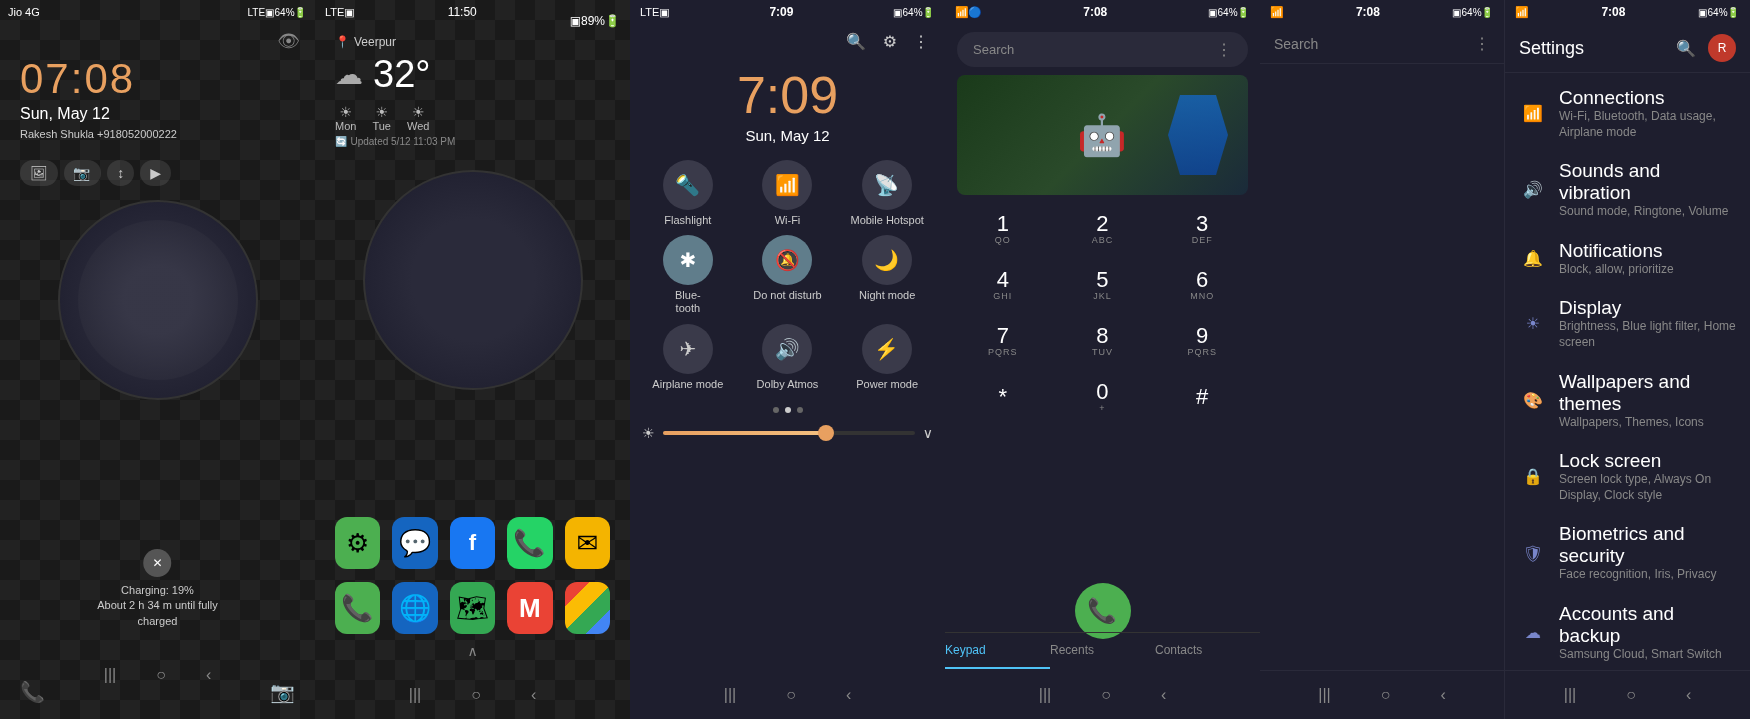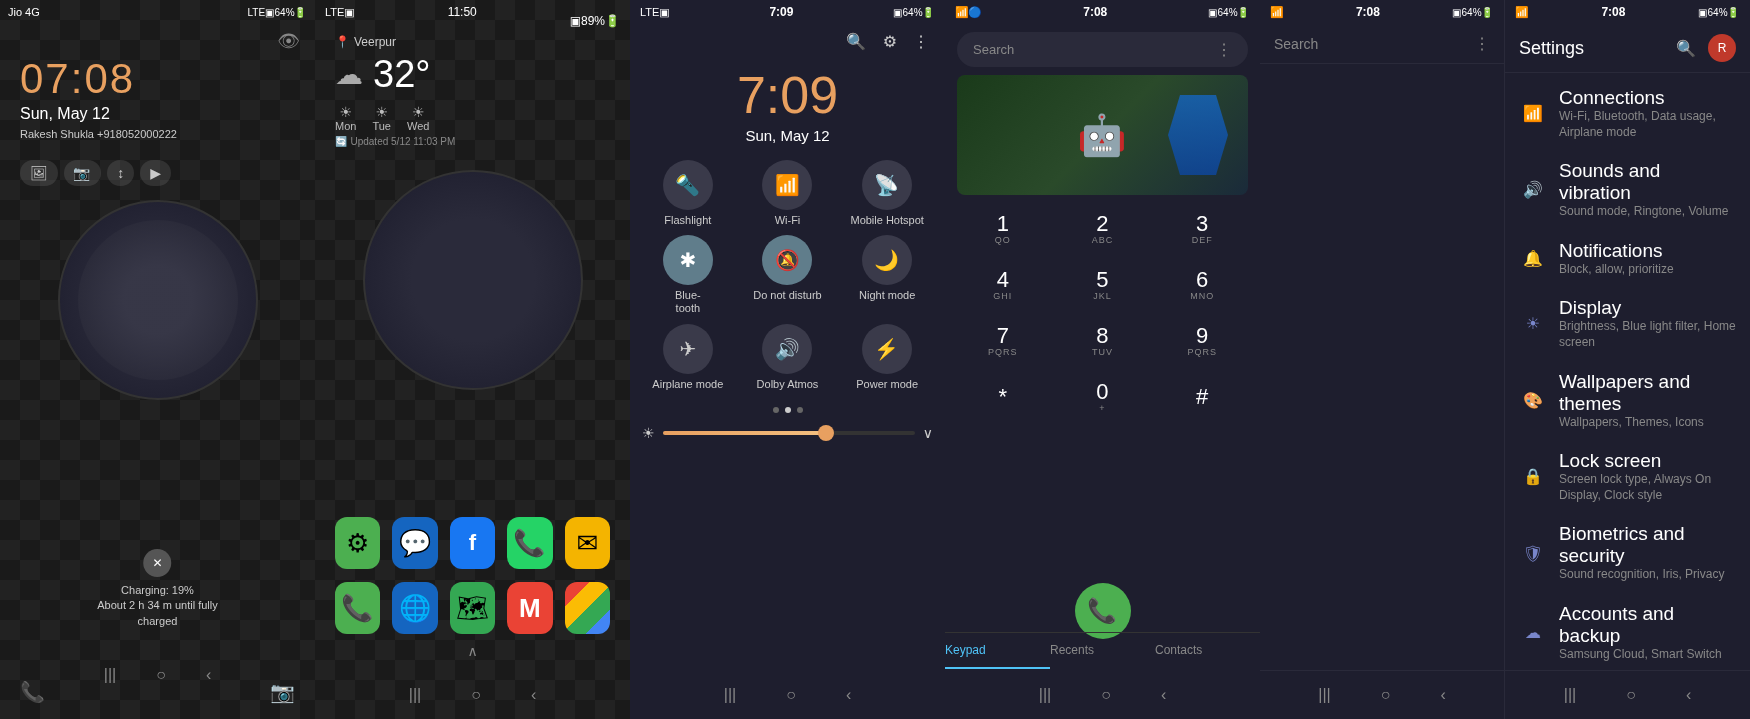--- a/index.html
+++ b/index.html
@@ -1040,21 +1040,21 @@
         <div class="s-text">
           <div class="s-title">Lock screen</div>
           <div class="s-sub">Screen lock type, Always On Display, Clock style</div>
         </div>
       </div>
 
       <div class="settings-item">
         <div class="s-icon">🛡</div>
         <div class="s-text">
           <div class="s-title">Biometrics and security</div>
-          <div class="s-sub">Sound recognition, Iris, Privacy</div>
+          <div class="s-sub">Face recognition, Iris, Privacy</div>
         </div>
       </div>
 
       <div class="settings-item">
         <div class="s-icon">☁</div>
         <div class="s-text">
           <div class="s-title">Accounts and backup</div>
           <div class="s-sub">Samsung Cloud, Smart Switch</div>
         </div>
       </div>

